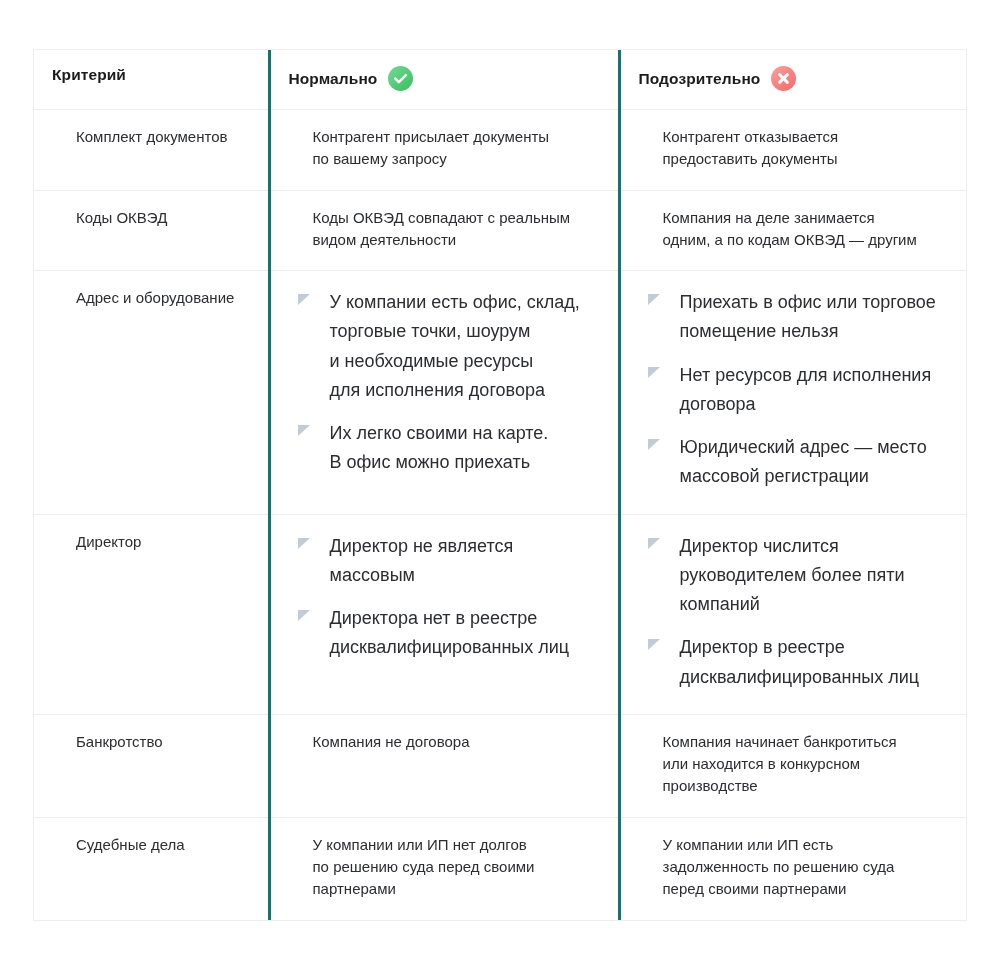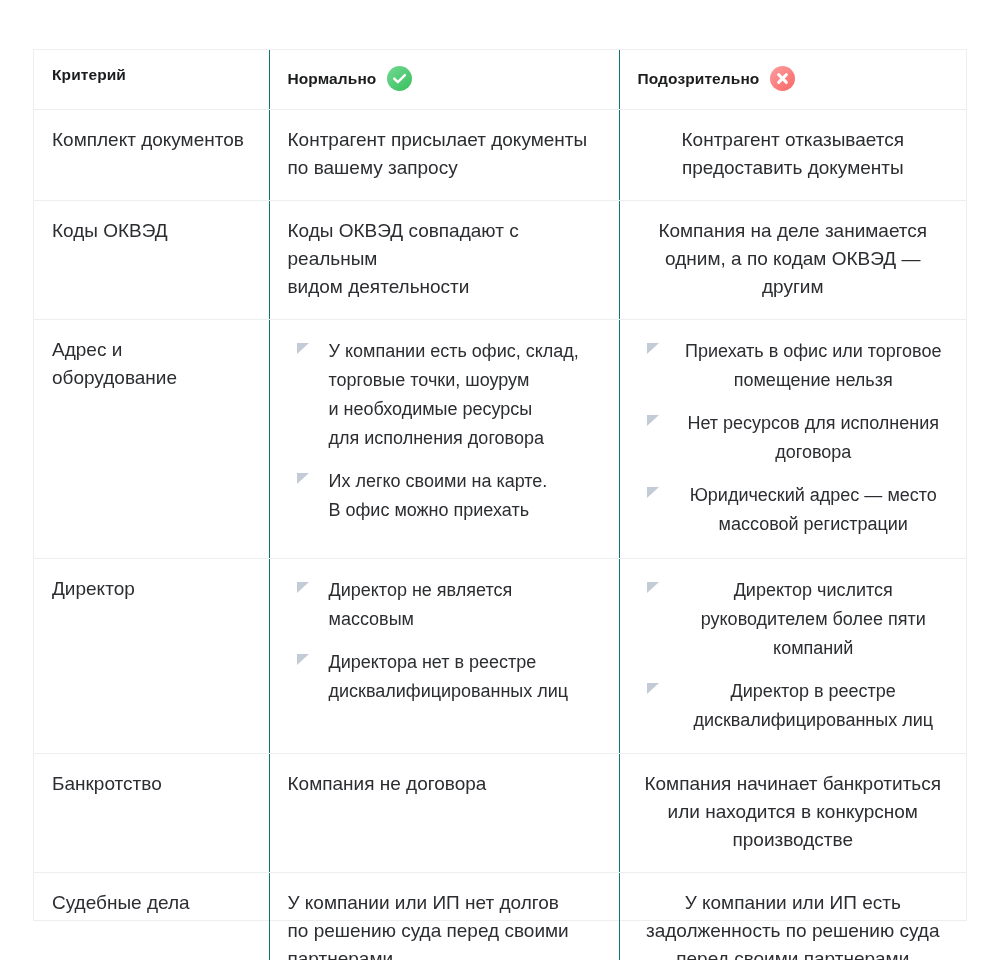--- a/index.html
+++ b/index.html
@@ -39,26 +39,26 @@
 
   table.compare col.c-criteria { width: 235px; }
   table.compare col.c-normal   { width: 350px; }
   table.compare col.c-suspect  { width: 347px; }
 
   table.compare th,
   table.compare td {
     vertical-align: top;
     text-align: left;
     border-bottom: 1px solid #eceef0;
-    border-right: 1px solid #0f766e;
+    border-right: 3px solid #0f766e;
     padding: 16px 18px 18px 18px;
     font-weight: normal;
   }
   table.compare th:last-child,
-  table.compare td:last-child { border-right: none; text-align: center; }
+  table.compare td:last-child { border-right: none; }
   table.compare tr:last-child td { border-bottom: none; }
 
   
   thead th {
     height: 56px;
     padding-top: 19px;
     padding-bottom: 14px;
   }
   .head-cell {
     display: flex;
@@ -84,24 +84,25 @@
   .badge svg { display: block; width: 25px; height: 25px; }
 
   
   .crit {
     font-size: 15px;
     color: #1b1c1e;
     line-height: 1.47;
     padding-top: 17px;
   }
   .cell-text {
-    font-size: 19px;
+    font-size: 15px;
     color: #2b2d31;
     line-height: 1.47;
     white-space: pre-line;
+    margin-left: 24px;
   }
 
   
   ul.flags {
     list-style: none;
     padding: 0;
     margin: 1px 0 0 0;
   }
   ul.flags li {
     position: relative;

